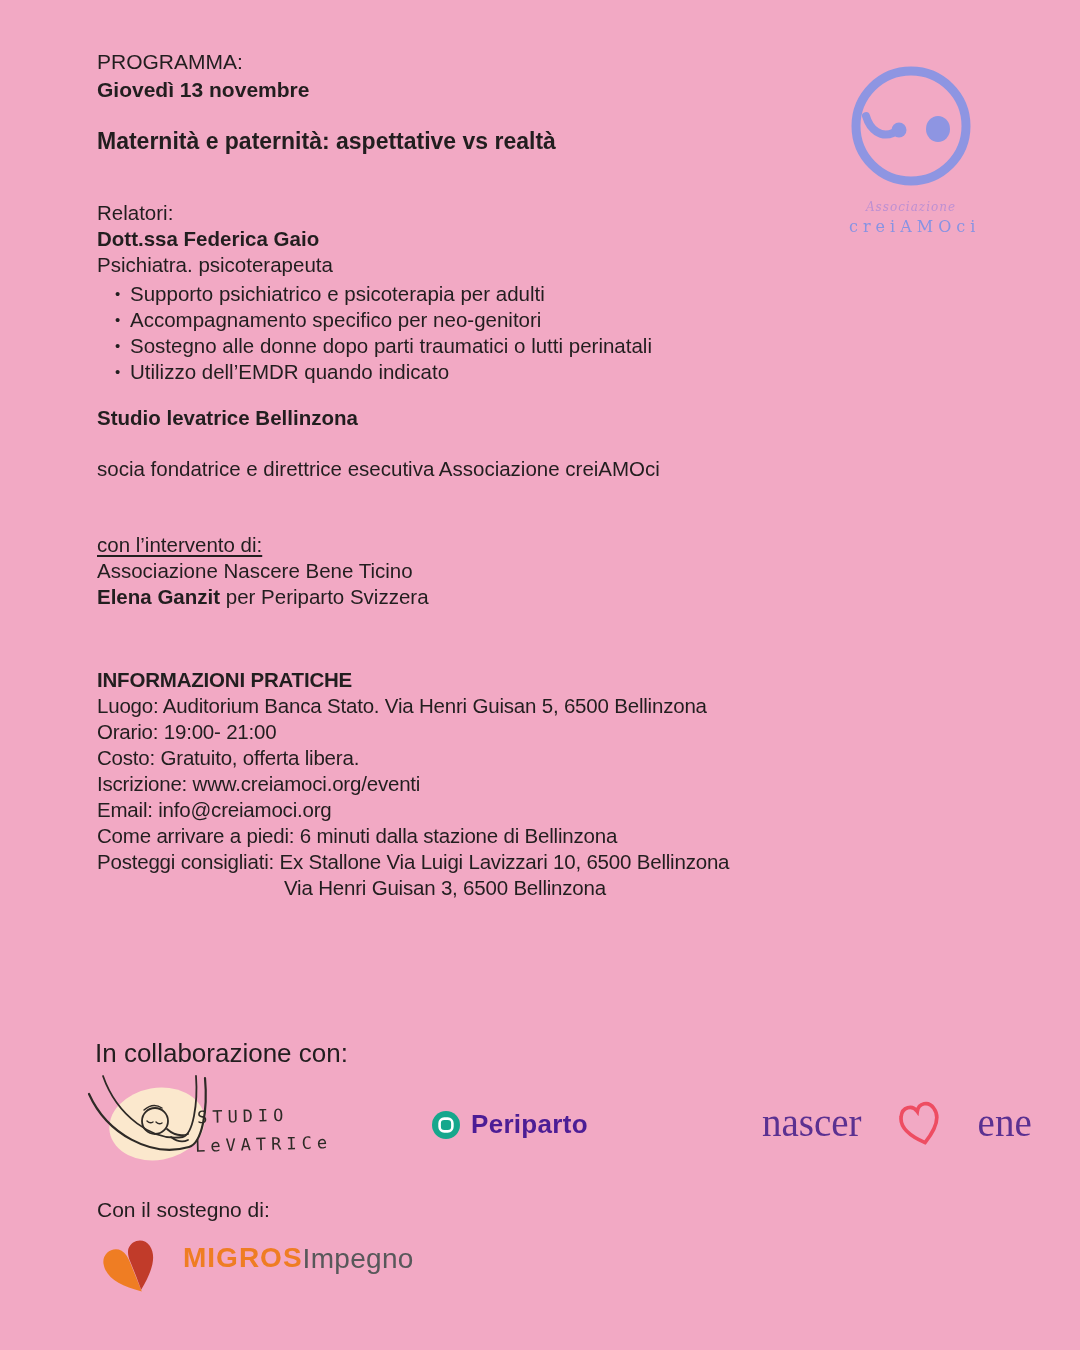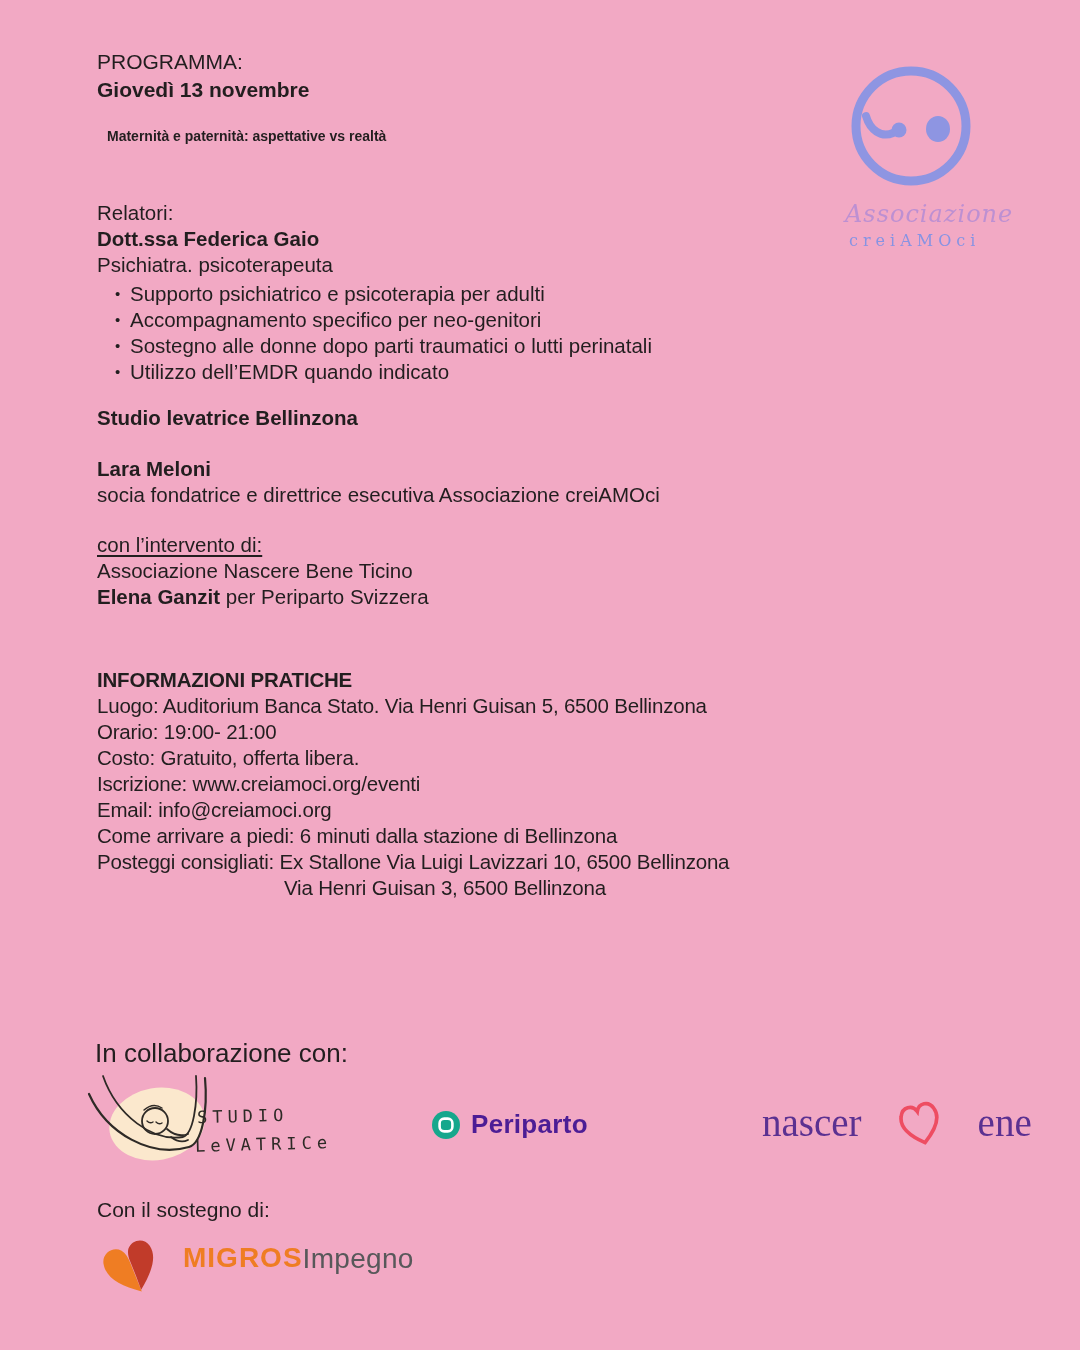--- a/index.html
+++ b/index.html
@@ -11,21 +11,21 @@
   .poster {
     position:relative; width:1080px; height:1350px;
     background:#f2a9c4; overflow:hidden; color:#221e1f;
   }
   .abs { position:absolute; }
   .txt { font-size:20.5px; line-height:26px; color:#221e1f; }
   .b { font-weight:bold; }
 
   
   .kicker-block { left:97px; top:48px; font-size:21px; line-height:28px; }
-  .title-line   { left:107px; top:128px; font-size:14px; font-weight:bold; }
+  .title-line   { left:97px; top:128px; font-size:23px; font-weight:bold; }
 
   
   .relatori-block { left:97px; top:180px;margin-top:20px; }
   .relatori-block ul { margin:3px 0 0 0; padding:0; list-style:none; }
   .relatori-block li { position:relative; padding-left:33px; line-height:26px; font-size:20.5px; }
   .relatori-block li::before {
     content:"•"; position:absolute; left:18px; top:0;
     font-size:15px; line-height:26px; color:#221e1f;
   }
   .studio-block { left:97px; top:405px; }
@@ -41,21 +41,21 @@
   
   .collab-label { left:95px; top:1038px; font-size:26px; }
   .sostegno-label { left:97px; top:1198px; font-size:21px; }
 
   
   .creiamoci { left:845px; top:64px; width:132px; text-align:center; }
   .creiamoci svg { display:block; margin:0 auto; }
   .creiamoci .script {
     display:block; margin-top:12px;
     font-family:"DejaVu Serif", serif; font-style:italic;
-    font-size:24px; color:#bd90d2; letter-spacing:1px;
+    font-size:12px; color:#bd90d2; letter-spacing:1px;
   }
   .creiamoci .word {
     display:block; margin-top:3px; padding-left:4px;
     font-family:"DejaVu Serif", serif;
     font-size:16px; letter-spacing:5px; color:#8793e3;
   }
 
   
   .studio-logo { left:85px; top:1066px; width:235px; height:112px; }
   .studio-logo svg { position:absolute; left:0; top:0; }
@@ -113,21 +113,20 @@
       <li>Supporto psichiatrico e psicoterapia per adulti</li>
       <li>Accompagnamento specifico per neo-genitori</li>
       <li>Sostegno alle donne dopo parti traumatici o lutti perinatali</li>
       <li>Utilizzo dell’EMDR quando indicato</li>
     </ul>
   </div>
 
   <div class="abs studio-block txt b">Studio levatrice Bellinzona</div>
 
   <div class="abs lara-block txt">
-    <div class="b">Lara Meloni</div>
     <div>socia fondatrice e direttrice esecutiva Associazione creiAMOci</div>
   </div>
 
   <div class="abs intervento-block txt">
     <div class="underlined">con l’intervento di:</div>
     <div>Associazione Nascere Bene Ticino</div>
     <div><span class="b">Elena Ganzit</span><span> per Periparto Svizzera</span></div>
   </div>
 
   <div class="abs info-block">

